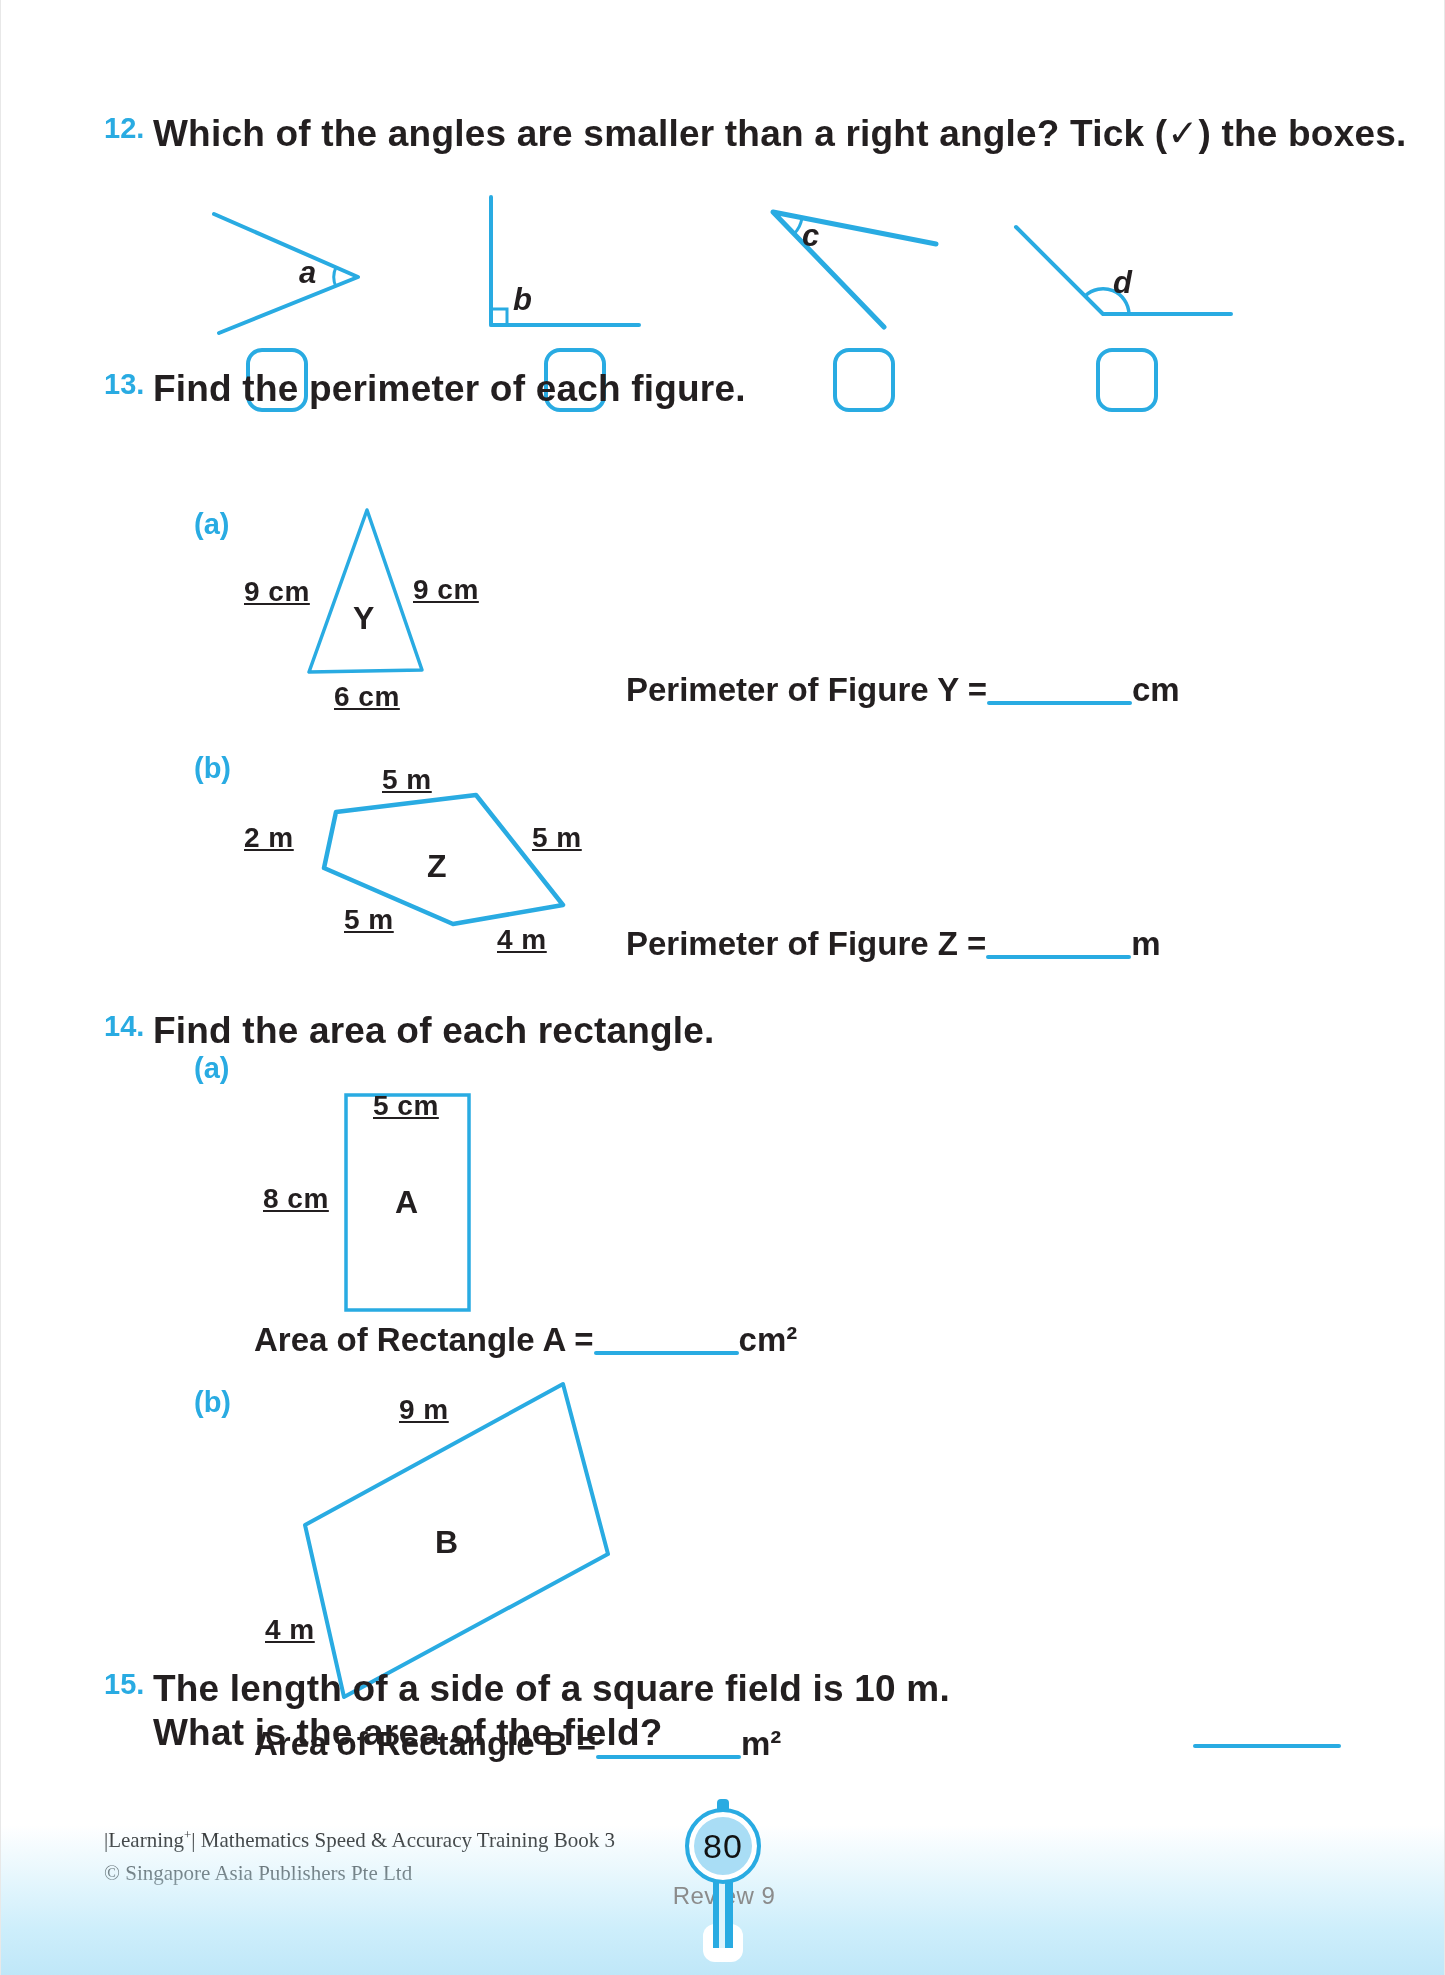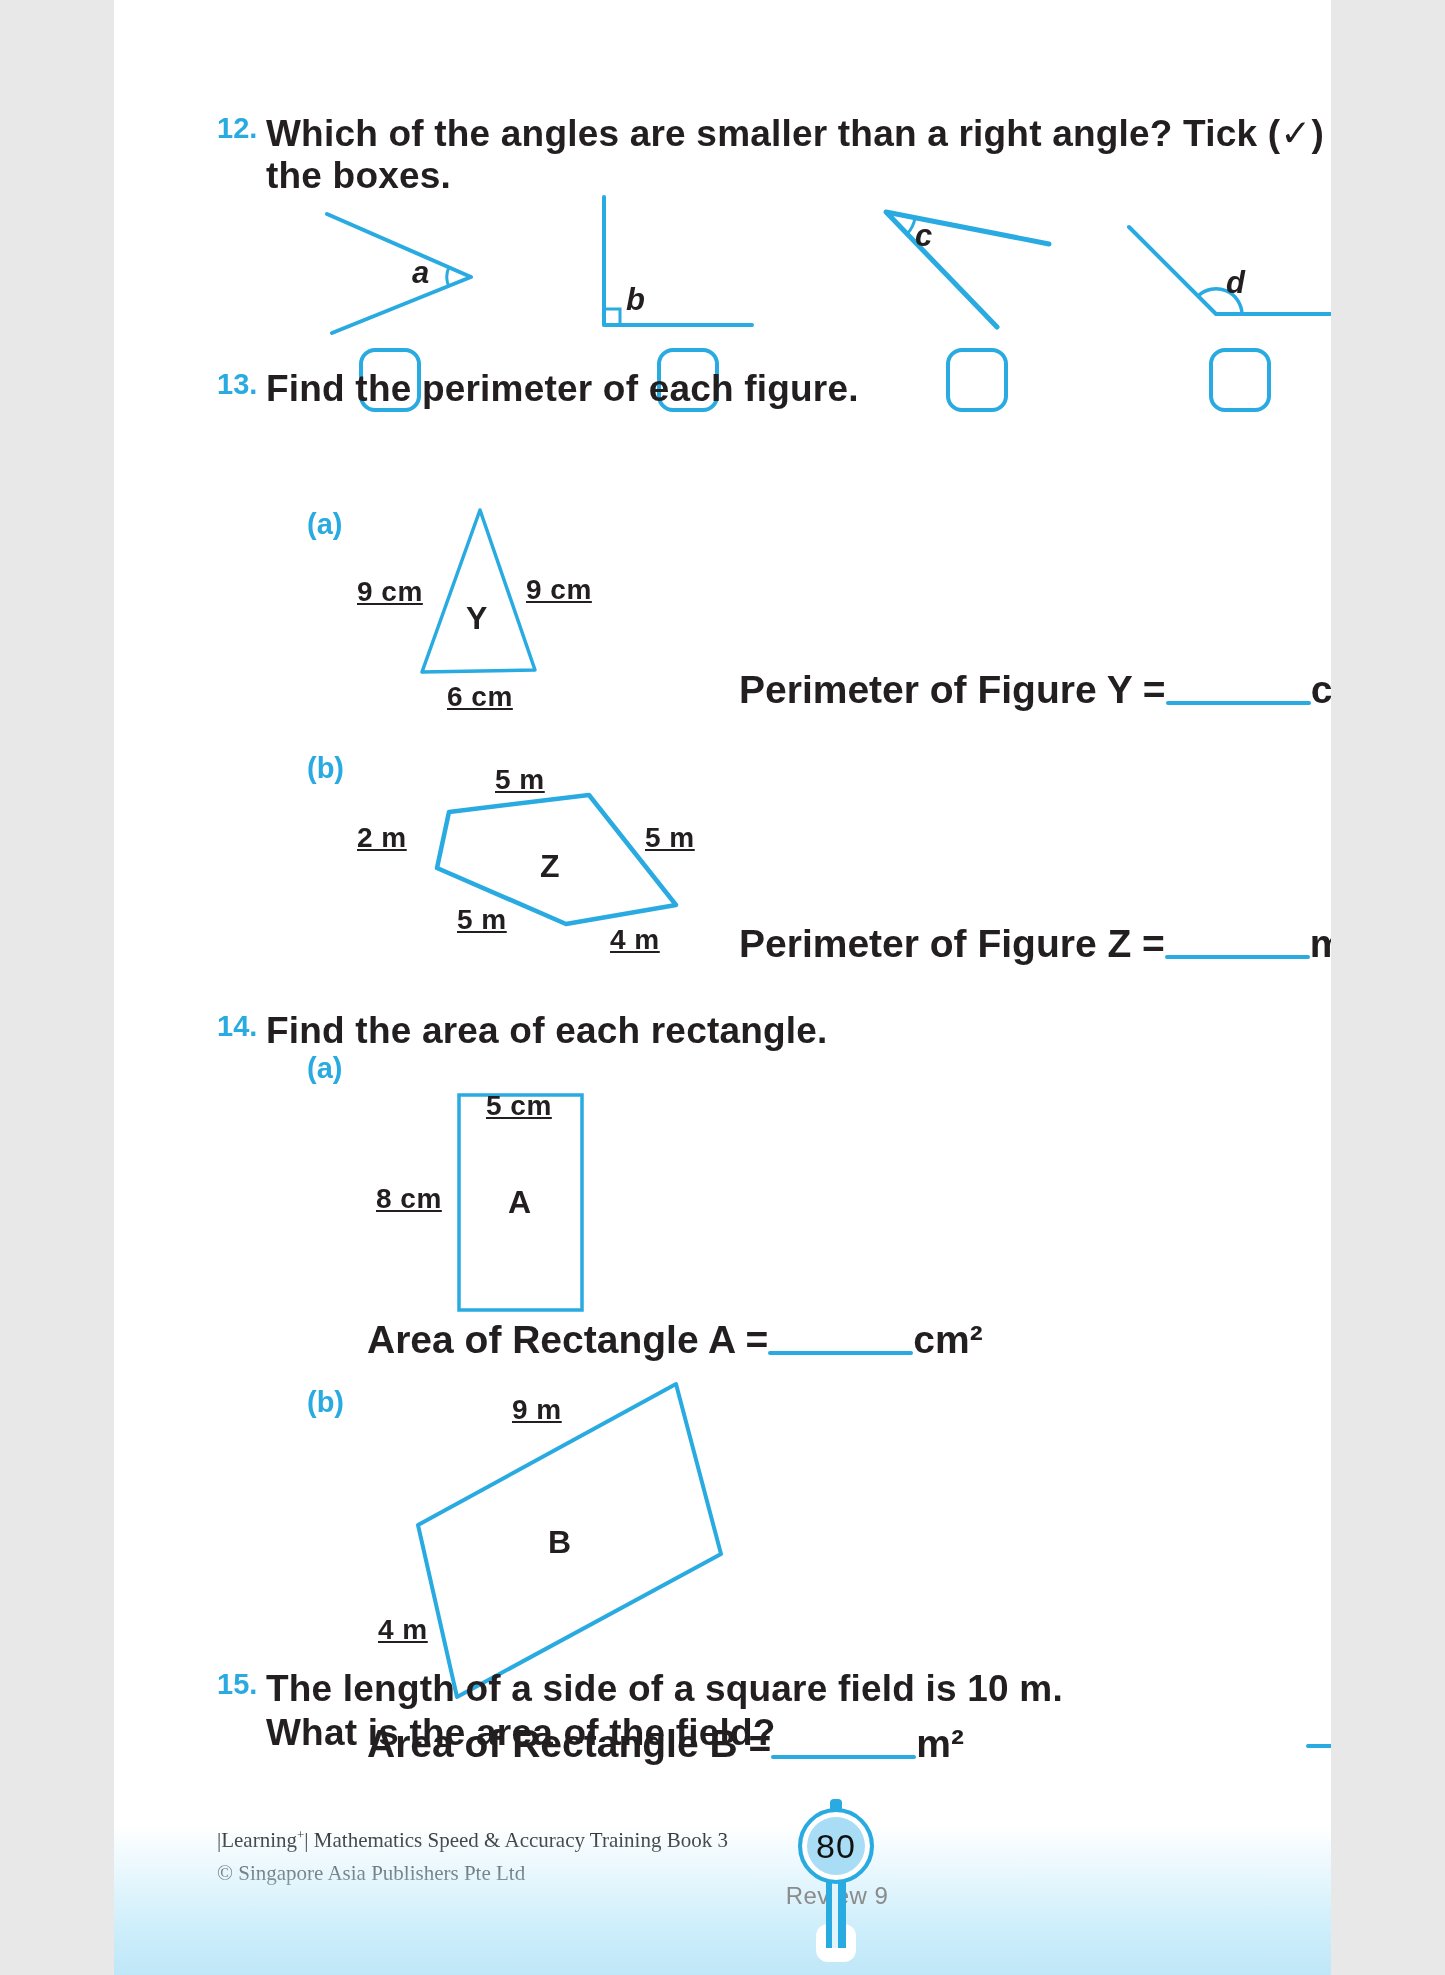--- a/index.html
+++ b/index.html
@@ -1,36 +1,36 @@
 <!DOCTYPE html>
 <html><head>
 <meta charset="utf-8">
 <style>
   html,body{margin:0;padding:0;background:#e8e8e8;}
   .page{
-    position:relative;width:1217px;height:1975px;margin:0 auto;
+    position:relative;width:1443px;height:1975px;margin:0 auto;
     background:#ffffff;overflow:hidden;
     font-family:"Liberation Sans","DejaVu Sans",sans-serif;
     color:#231f20;
   }
   .abs{position:absolute;}
   .qnum{color:#29abe2;font-size:29px;font-weight:bold;letter-spacing:0;}
   .qtext{font-size:37px;font-weight:bold;letter-spacing:0.2px;}
   .sublabel{color:#29abe2;font-size:29px;font-weight:bold;}
   .dim{font-size:28px;font-weight:bold;letter-spacing:0.5px;white-space:nowrap;text-decoration:underline;}
   .figletter{font-size:32px;font-weight:bold;}
   .angle-label{font-size:31px;font-style:italic;font-weight:bold;}
   .shapes{position:absolute;left:0;top:0;pointer-events:none;}
   .checkbox{
     position:absolute;width:54px;height:56px;background:#fff;
     border:4px solid #29abe2;border-radius:16px;cursor:pointer;
   }
   .answer-row{
     position:absolute;display:flex;align-items:flex-end;gap:0;
-    font-size:39px;font-weight:bold;white-space:nowrap;
+    font-size:33px;font-weight:bold;white-space:nowrap;
   }
   .answer-row .prefix,.answer-row .unit{line-height:36px;}
   .blank{
     width:145px;height:4px;background:#29abe2;border-radius:2px;
     margin-bottom:3px;cursor:text;
   }
   .q15-blank{
     position:absolute;left:1192px;top:1744px;width:148px;height:4px;
     background:#29abe2;border-radius:2px;cursor:text;
   }

